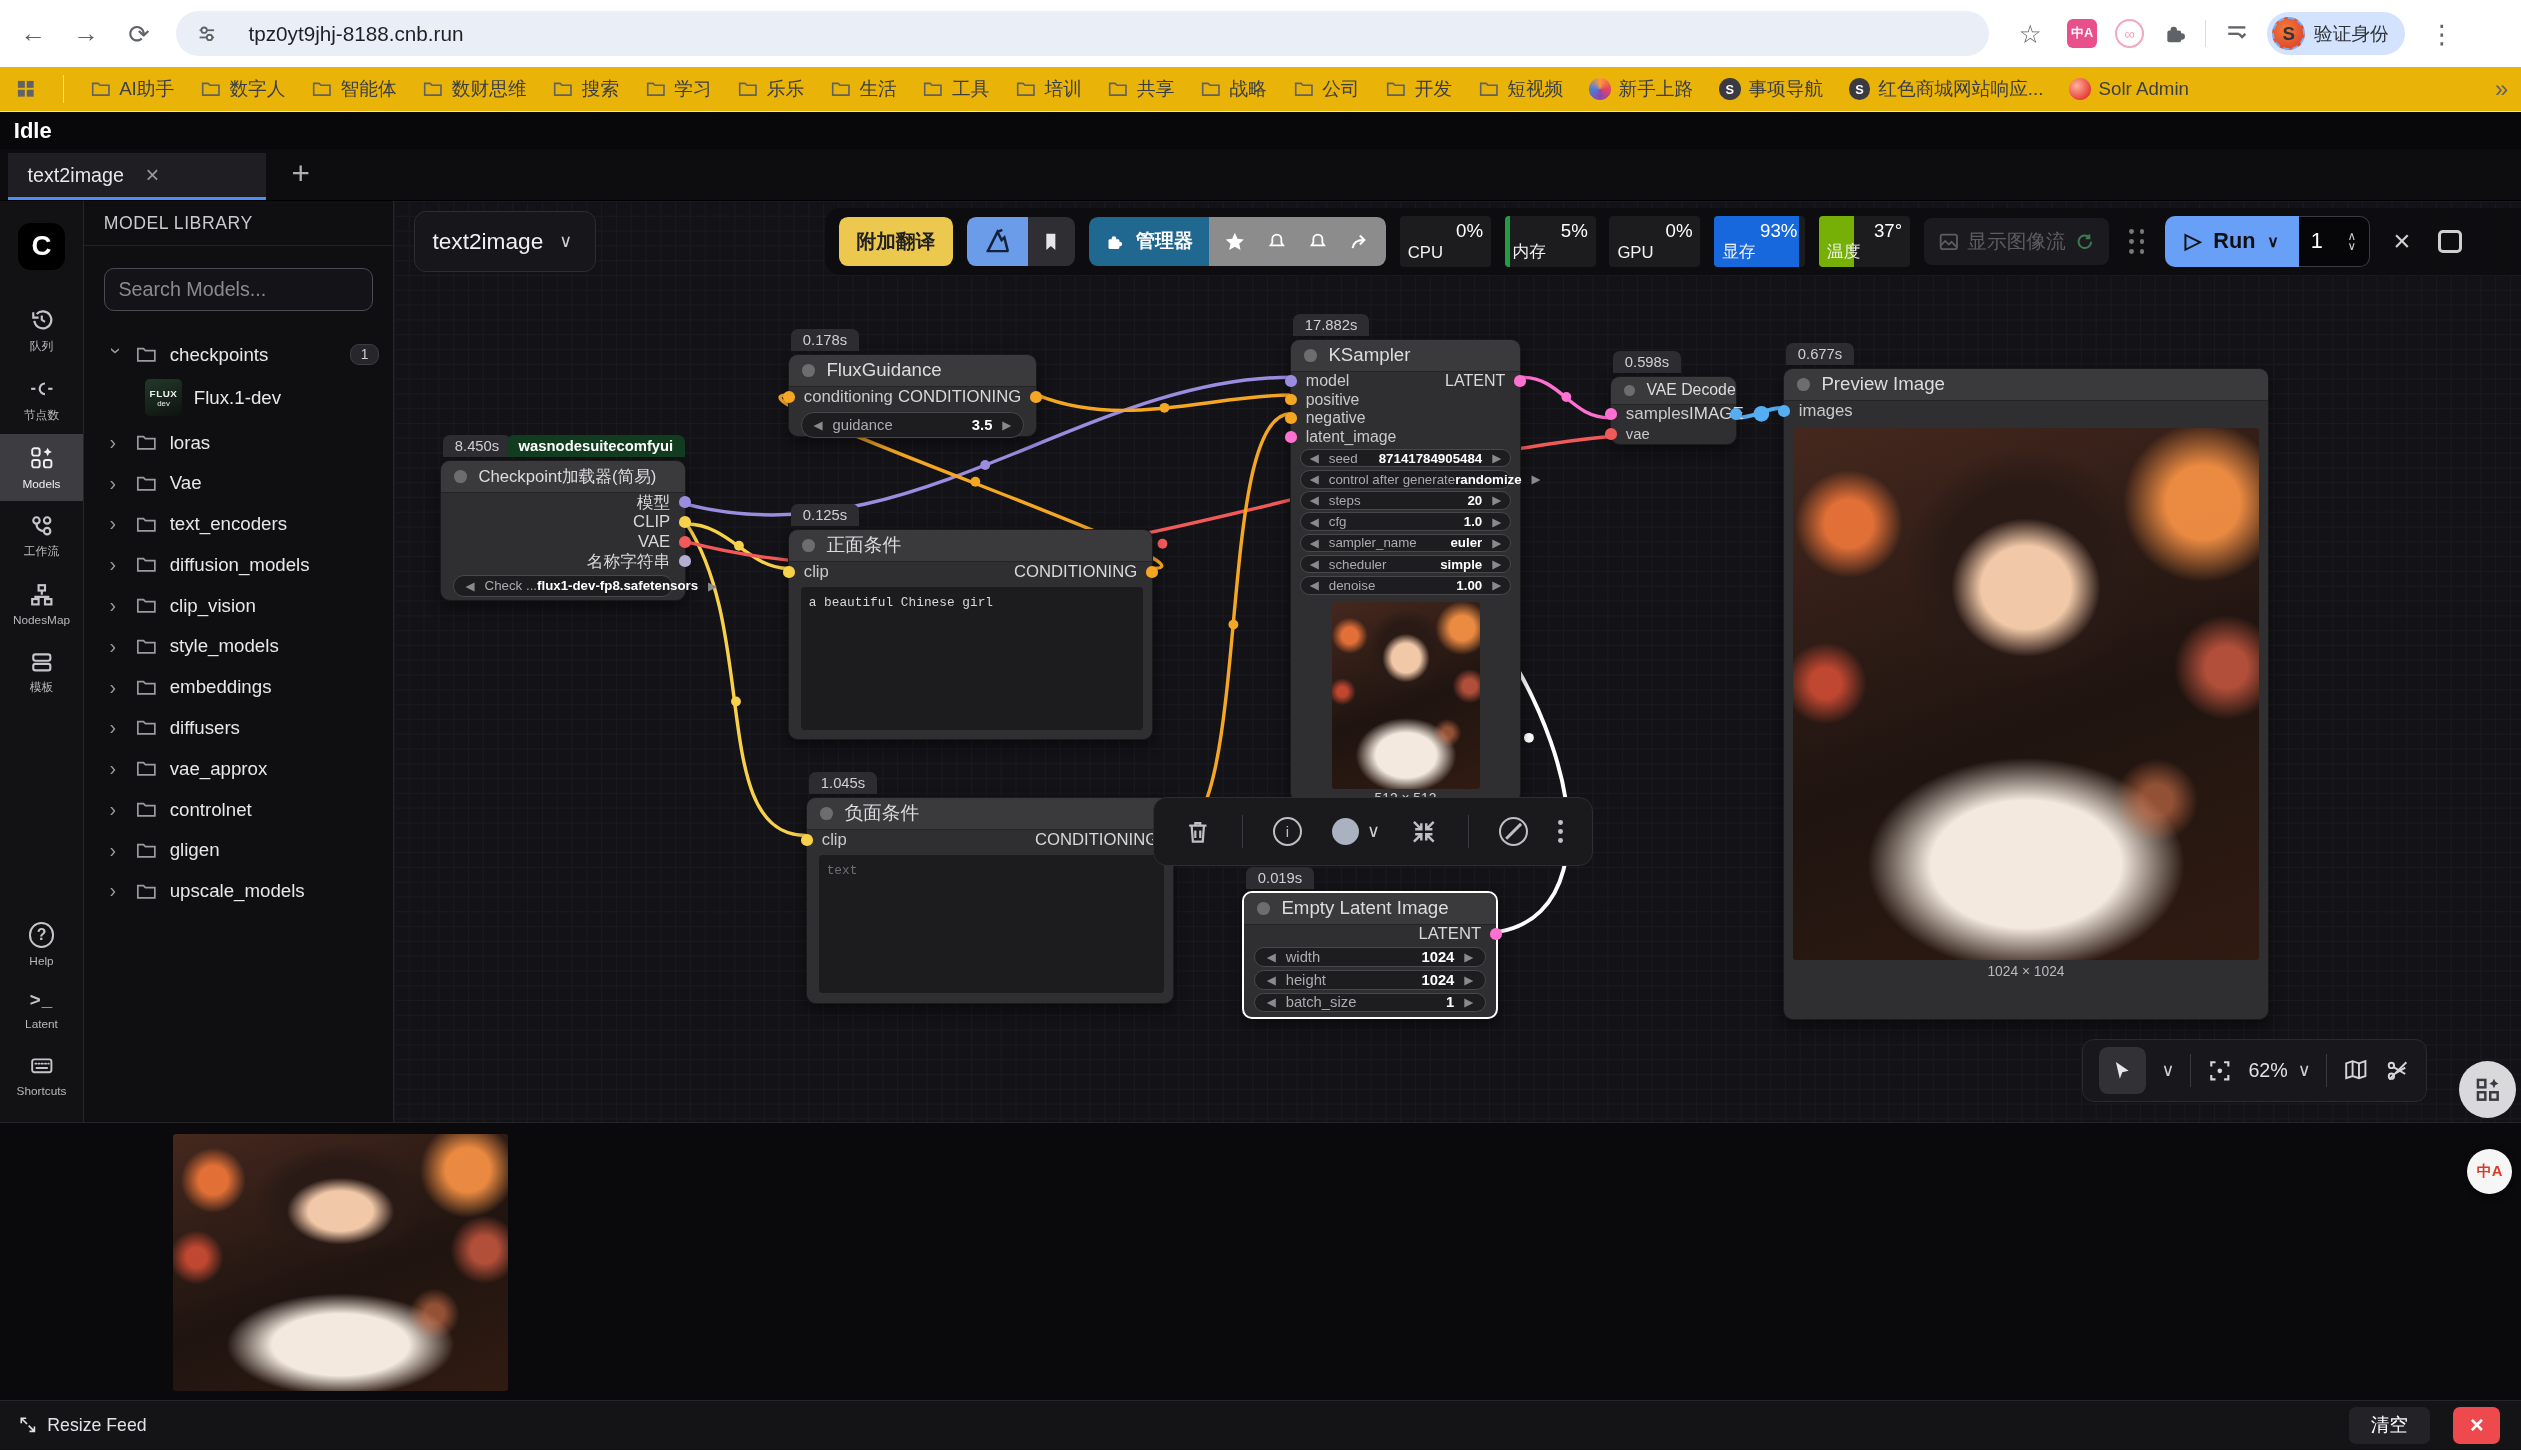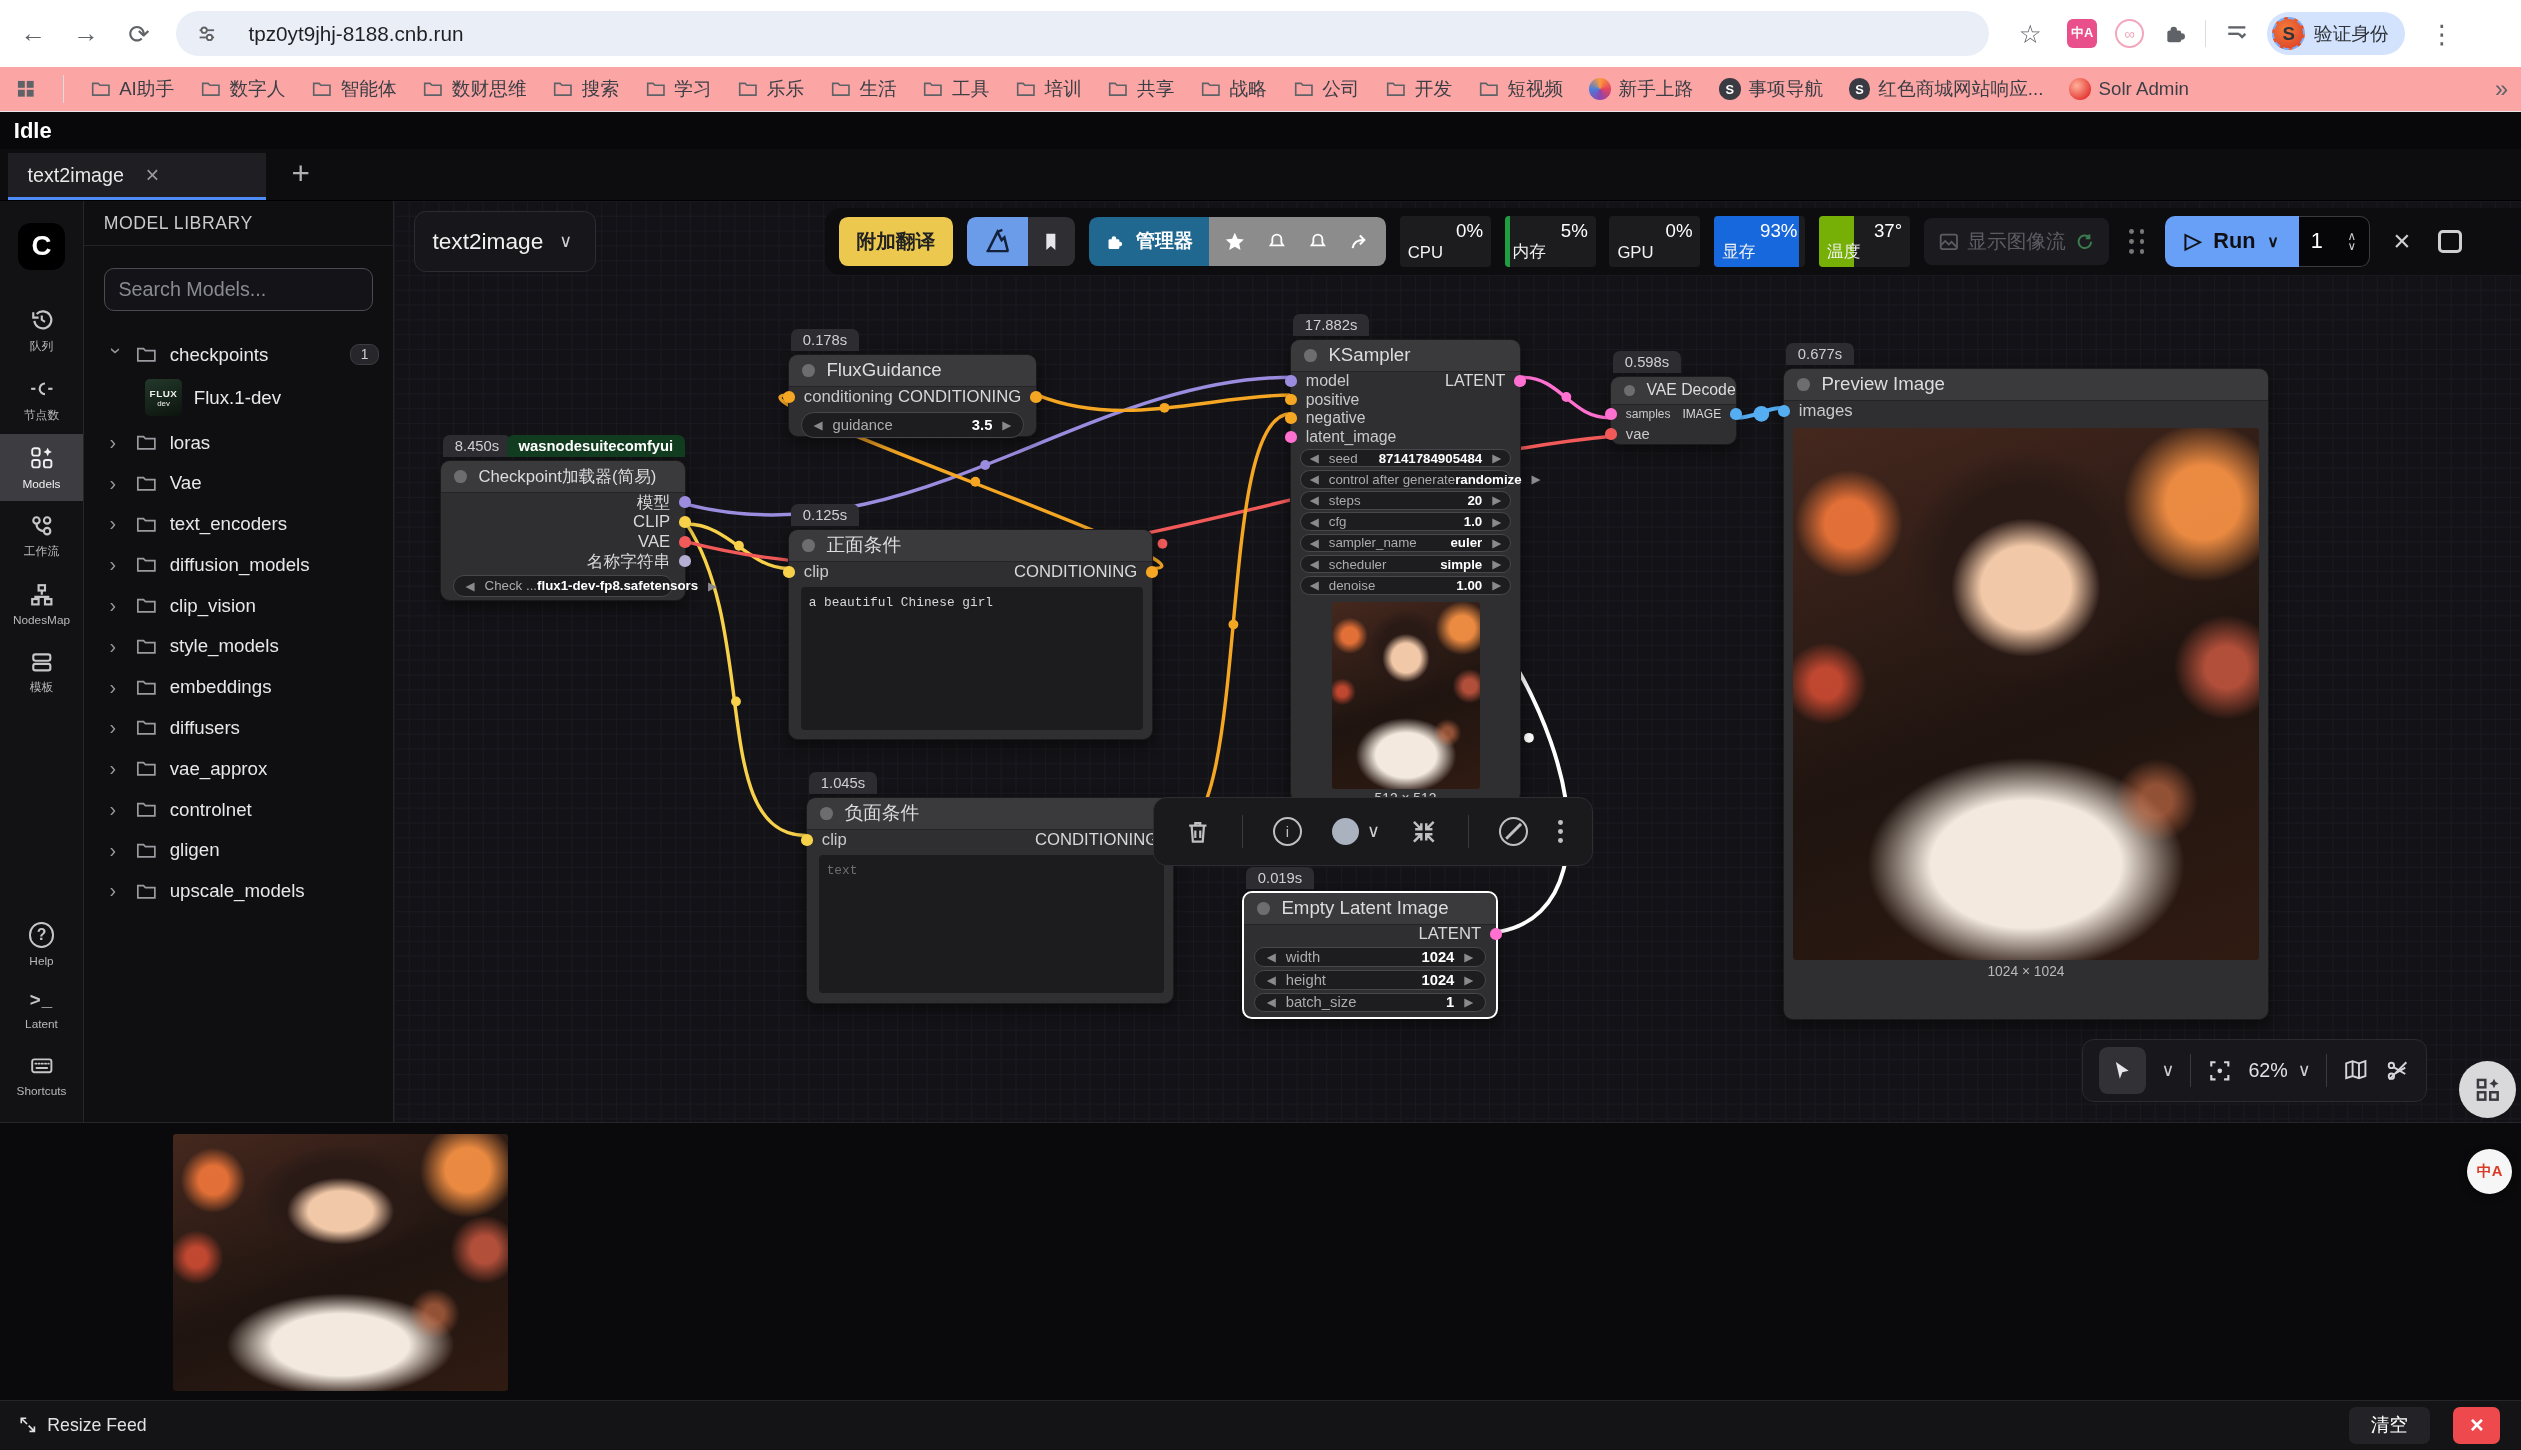--- a/index.html
+++ b/index.html
@@ -11,21 +11,21 @@
   .nav-ic { width:39px; height:39px; display:grid; place-items:center; color:#5f6368; font-size:25.6px; margin-left:13.8px; border-radius:50%; }
   #url-pill { height:45px; flex:0 0 1813px; margin-left:17.7px; background:#e9eef7; border-radius:23.6px; display:flex; align-items:center; padding:0 19.7px; }
   #url-text { color:#1f2023; font-size:20.7px; margin-left:31px; }
   .chrome-right { display:flex; align-items:center; gap:17.7px; margin-left:21.7px; }
   .ext-pink-sq { width:29.6px; height:29.6px; border-radius:5.9px; background:#e94f8a; color:#fff; font-size:12.8px; font-weight:bold; display:grid; place-items:center; }
   .ext-pink-cir { width:29.6px; height:29.6px; border-radius:50%; border:2.5px solid #f2a7bd; color:#f2a7bd; font-size:14.8px; display:grid; place-items:center; }
   .vdiv { width:1px; height:27.6px; background:#dadce0; }
   #profile-chip { height:43px; background:#d3e3fd; border-radius:21.7px; display:flex; align-items:center; padding:0 15.8px 0 4.9px; gap:8.9px; }
   #avatar { width:33px; height:33px; border-radius:50%; background:radial-gradient(circle at 40% 35%, #f57c3a, #d93a25); color:#fff; font-size:15.8px; font-weight:bold; display:grid; place-items:center; border:2px dashed #7baaf7; }
   #profile-chip span { color:#30343a; font-size:18.7px; }
-  #bookmarks-bar { height:45px; background:#fca5a5; border-bottom:1px solid #e4e6e9; display:flex; align-items:center; padding:0 13.8px; gap:25.6px; }
+  #bookmarks-bar { height:45px; background:#eab308; border-bottom:1px solid #e4e6e9; display:flex; align-items:center; padding:0 13.8px; gap:25.6px; }
   .bm { display:flex; align-items:center; gap:7.9px; color:#3b3f45; font-size:18.7px; white-space:nowrap; }
   .bm svg { display:block; }
   .bm-sphere { width:21.7px; height:21.7px; border-radius:50%; background:conic-gradient(#ff9a3c,#e3455f,#8e44ad,#4a7edb,#ff9a3c); }
   .bm-s { width:21.7px; height:21.7px; border-radius:50%; background:#3a3a42; color:#fff; font-size:12.8px; font-weight:bold; display:grid; place-items:center; }
   .bm-solr { width:21.7px; height:21.7px; border-radius:50%; background:radial-gradient(circle at 35% 35%, #ffb199, #e53935 75%); }
   #bm-more { margin-left:auto; color:#5f6368; font-size:23.6px; }
 
   
   #app-menu { height:37px; background:#08080a; display:flex; align-items:center; padding:0 13.8px; }
   #app-menu span { color:#fff; font-size:22px; font-weight:bold; }
@@ -822,21 +822,21 @@
       <div class="portrait" style="width:148px;height:187px;margin:7.9px auto 2px"></div>
       <div class="imgcap">512 × 512</div>
     </div>
 
     <div class="node" style="left:1216px;top:175px;width:127px;height:69px">
       <span class="tbadge">0.598s</span>
       <div class="nhead" style="height:27.6px">
           <span class="dot-t" style="width:10.8px;height:10.8px"></span>
           <span class="ti" style="font-size:15.8px">VAE Decode</span>
         </div>
-      <div class="prow" style="height:19.7px;font-size:12px">
+      <div class="prow" style="height:19.7px;font-size:17px">
         <span class="pdot in c-latent"></span>
         <span>samples</span>
         <span class="rt">IMAGE</span>
         <span class="pdot out c-img"></span>
       </div>
       <div class="prow" style="height:19.7px;font-size:14.8px">
           <span class="pdot in c-vae"></span>
           <span>vae</span>
         </div>
     </div>

